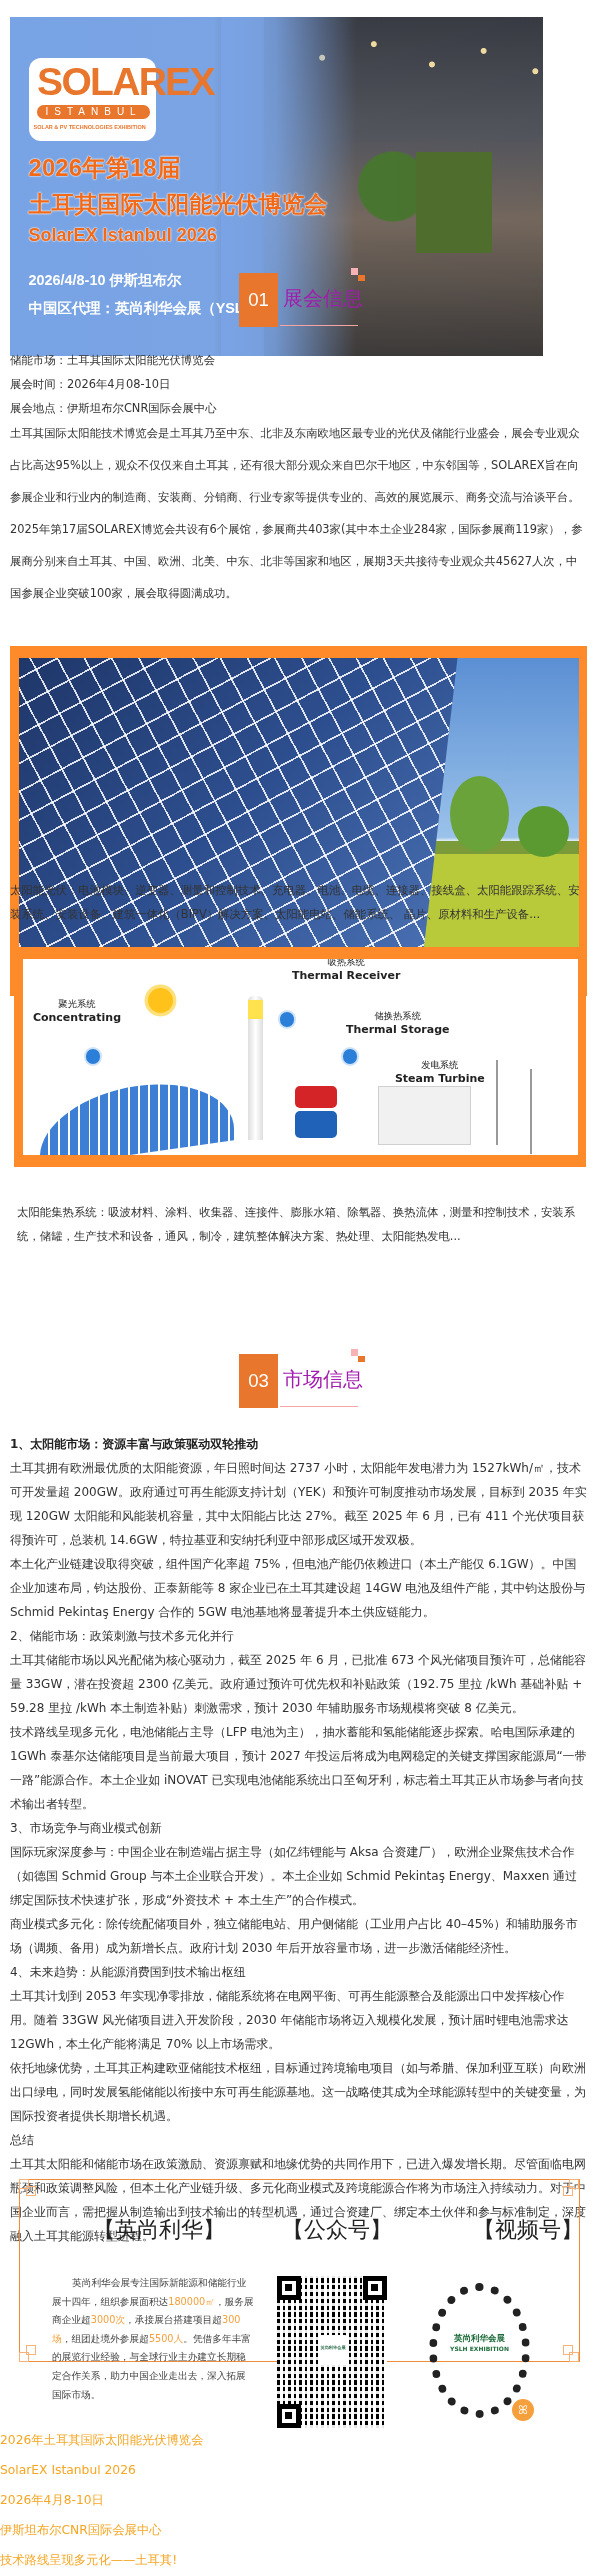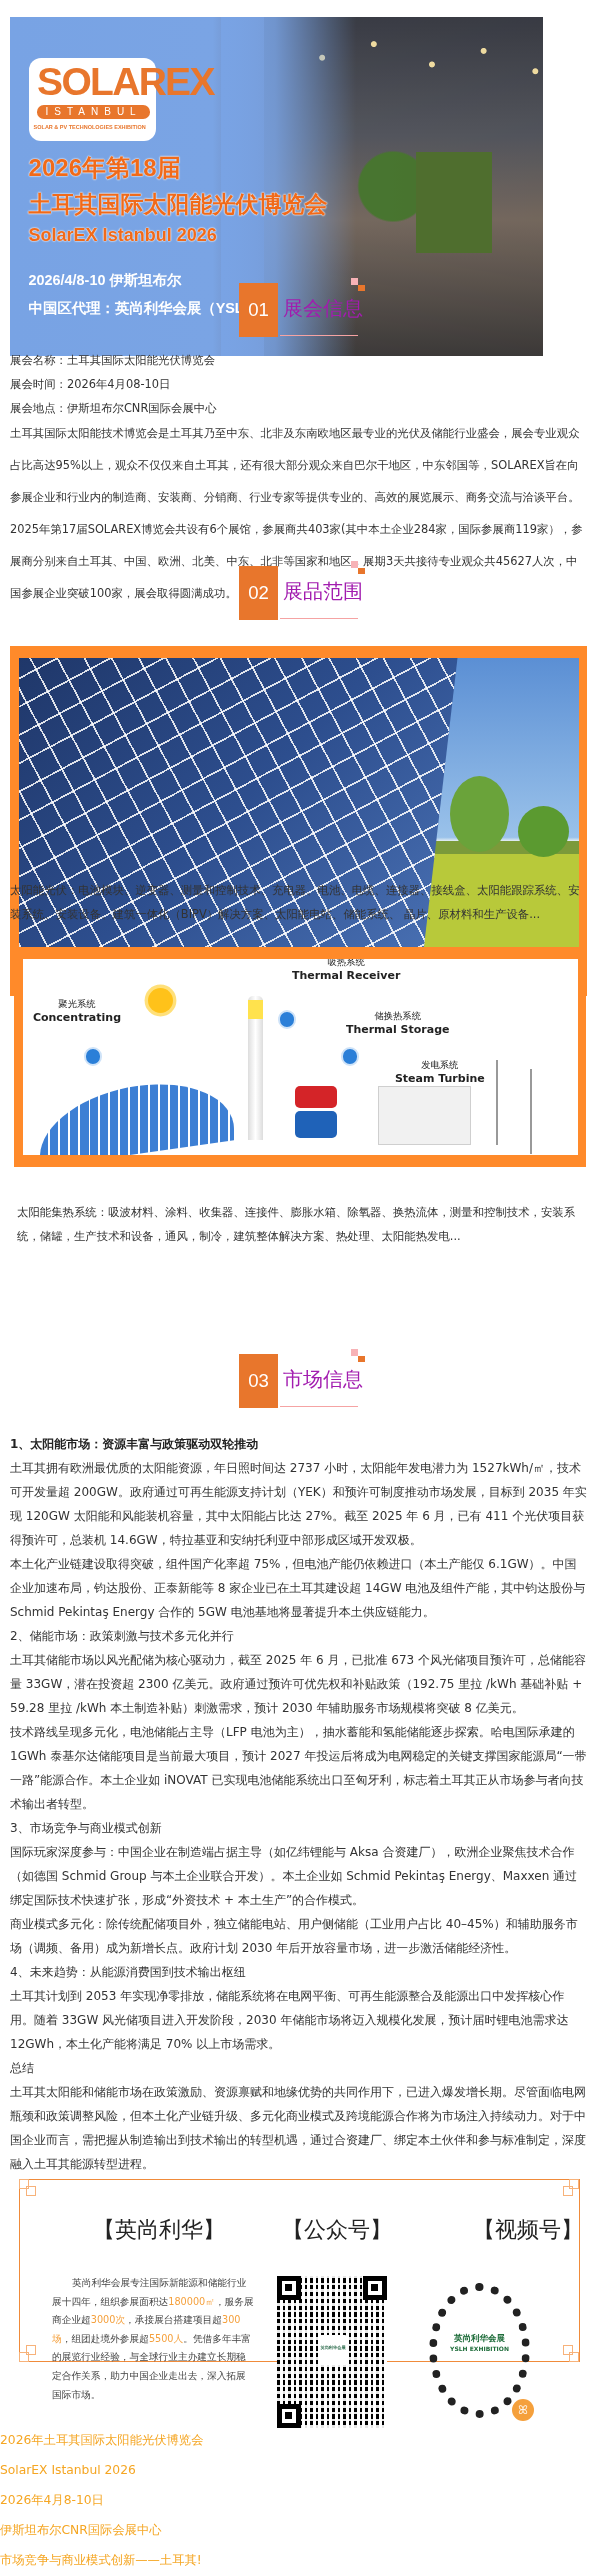--- a/index.html
+++ b/index.html
@@ -116,42 +116,35 @@
       <span class="istanbul-bar">ISTANBUL</span>
       <span class="sub">SOLAR &amp; PV TECHNOLOGIES EXHIBITION</span>
     </div>
     <div class="hero-title1">2026年第18届</div>
     <div class="hero-title2">土耳其国际太阳能光伏博览会</div>
     <div class="hero-title3">SolarEX Istanbul 2026</div>
     <div class="hero-info1">2026/4/8-10  伊斯坦布尔</div>
     <div class="hero-info2">中国区代理：英尚利华会展（YSLH）</div>
   </div>
 
-  <div class="sec-head" style="top:283px;">
+  <div class="sec-head" style="top:273px;">
     <div class="sec-deco1"></div>
     <div class="sec-deco2"></div>
     <div class="sec-num">01</div>
     <div class="sec-title">展会信息</div>
     <div class="sec-line"></div>
   </div>
 
   <div class="para" style="top:348px;">
-    <p>展会名称：土耳其国际太阳能光伏博览会</p>
+    <p>储能市场：土耳其国际太阳能光伏博览会</p>
     <p>展会时间：2026年4月08-10日</p>
     <p>展会地点：伊斯坦布尔CNR国际会展中心</p>
     <p style="line-height:32px; margin-top:-3.4px;">土耳其国际太阳能技术博览会是土耳其乃至中东、北非及东南欧地区最专业的光伏及储能行业盛会，展会专业观众占比高达95%以上，观众不仅仅来自土耳其，还有很大部分观众来自巴尔干地区，中东邻国等，SOLAREX旨在向参展企业和行业内的制造商、安装商、分销商、行业专家等提供专业的、高效的展览展示、商务交流与洽谈平台。2025年第17届SOLAREX博览会共设有6个展馆，参展商共403家(其中本土企业284家，国际参展商119家），参展商分别来自土耳其、中国、欧洲、北美、中东、北非等国家和地区，展期3天共接待专业观众共45627人次，中国参展企业突破100家，展会取得圆满成功。</p>
   </div>
 
-  <div class="sec-head" style="top:566px;">
-    <div class="sec-deco1"></div>
-    <div class="sec-deco2"></div>
-    <div class="sec-num">02</div>
-    <div class="sec-title">展品范围</div>
-    <div class="sec-line"></div>
-  </div>
 
   <div class="img-frame" style="top:646px;">
     <div class="img-solar">
       <div class="panel"></div>
       <div class="tree1"></div>
       <div class="tree2"></div>
     </div>
   </div>
 
   <div class="para" style="top:878px;">太阳能光伏：电池模块、逆变器、测量和控制技术、充电器、电池、电缆、连接器、接线盒、太阳能跟踪系统、安装系统、安装设备、建筑一体化（BIPV）解决方案、太阳能电站、储能系统、 晶片、原材料和生产设备...</div>
@@ -204,20 +197,21 @@
     <p>土耳其拥有欧洲最优质的太阳能资源，年日照时间达 2737 小时，太阳能年发电潜力为 1527kWh/㎡，技术可开发量超 200GW。政府通过可再生能源支持计划（YEK）和预许可制度推动市场发展，目标到 2035 年实现 120GW 太阳能和风能装机容量，其中太阳能占比达 27%。截至 2025 年 6 月，已有 411 个光伏项目获得预许可，总装机 14.6GW，特拉基亚和安纳托利亚中部形成区域开发双极。</p>
     <p>本土化产业链建设取得突破，组件国产化率超 75%，但电池产能仍依赖进口（本土产能仅 6.1GW）。中国企业加速布局，钧达股份、正泰新能等 8 家企业已在土耳其建设超 14GW 电池及组件产能，其中钧达股份与 Schmid Pekintaş Energy 合作的 5GW 电池基地将显著提升本土供应链能力。</p>
     <p>2、储能市场：政策刺激与技术多元化并行</p>
     <p>土耳其储能市场以风光配储为核心驱动力，截至 2025 年 6 月，已批准 673 个风光储项目预许可，总储能容量 33GW，潜在投资超 2300 亿美元。政府通过预许可优先权和补贴政策（192.75 里拉 /kWh 基础补贴 + 59.28 里拉 /kWh 本土制造补贴）刺激需求，预计 2030 年辅助服务市场规模将突破 8 亿美元。</p>
     <p>技术路线呈现多元化，电池储能占主导（LFP 电池为主），抽水蓄能和氢能储能逐步探索。哈电国际承建的 1GWh 泰基尔达储能项目是当前最大项目，预计 2027 年投运后将成为电网稳定的关键支撑国家能源局“一带一路”能源合作。本土企业如 iNOVAT 已实现电池储能系统出口至匈牙利，标志着土耳其正从市场参与者向技术输出者转型。</p>
     <p>3、市场竞争与商业模式创新</p>
     <p>国际玩家深度参与：中国企业在制造端占据主导（如亿纬锂能与 Aksa 合资建厂），欧洲企业聚焦技术合作（如德国 Schmid Group 与本土企业联合开发）。本土企业如 Schmid Pekintaş Energy、Maxxen 通过绑定国际技术快速扩张，形成“外资技术 + 本土生产”的合作模式。</p>
     <p>商业模式多元化：除传统配储项目外，独立储能电站、用户侧储能（工业用户占比 40–45%）和辅助服务市场（调频、备用）成为新增长点。政府计划 2030 年后开放容量市场，进一步激活储能经济性。</p>
     <p>4、未来趋势：从能源消费国到技术输出枢纽</p>
     <p>土耳其计划到 2053 年实现净零排放，储能系统将在电网平衡、可再生能源整合及能源出口中发挥核心作用。随着 33GW 风光储项目进入开发阶段，2030 年储能市场将迈入规模化发展，预计届时锂电池需求达 12GWh，本土化产能将满足 70% 以上市场需求。</p>
+    <p>依托地缘优势，土耳其正构建欧亚储能技术枢纽，目标通过跨境输电项目（如与希腊、保加利亚互联）向欧洲出口绿电，同时发展氢能储能以衔接中东可再生能源基地。这一战略使其成为全球能源转型中的关键变量，为国际投资者提供长期增长机遇。</p>
     <p>总结</p>
     <p>土耳其太阳能和储能市场在政策激励、资源禀赋和地缘优势的共同作用下，已进入爆发增长期。尽管面临电网瓶颈和政策调整风险，但本土化产业链升级、多元化商业模式及跨境能源合作将为市场注入持续动力。对于中国企业而言，需把握从制造输出到技术输出的转型机遇，通过合资建厂、绑定本土伙伴和参与标准制定，深度融入土耳其能源转型进程。</p>
   </div>
 
   <div class="contact-frame">
     <div class="corner" style="left:-0.8px; top:-0.8px;">
       <div class="a" style="left:0; top:0;"></div>
         <div class="a" style="left:6.8px; top:6.8px;"></div>
     </div>
     <div class="corner" style="right:-0.8px; top:-0.8px;">
@@ -256,17 +250,17 @@
       <span class="t2">YSLH EXHIBITION</span>
     </div>
     <div class="vid-badge">ꕤ</div>
   </div>
 
   <div class="footer">
     <div>2026年土耳其国际太阳能光伏博览会</div>
     <div>SolarEX Istanbul 2026</div>
     <div>2026年4月8-10日</div>
     <div>伊斯坦布尔CNR国际会展中心</div>
-    <div>市场竞争与商业模式创新——土耳其!</div>
+    <div>技术路线呈现多元化——土耳其!</div>
   </div>
 
 </div>
 
 
 </body></html>

